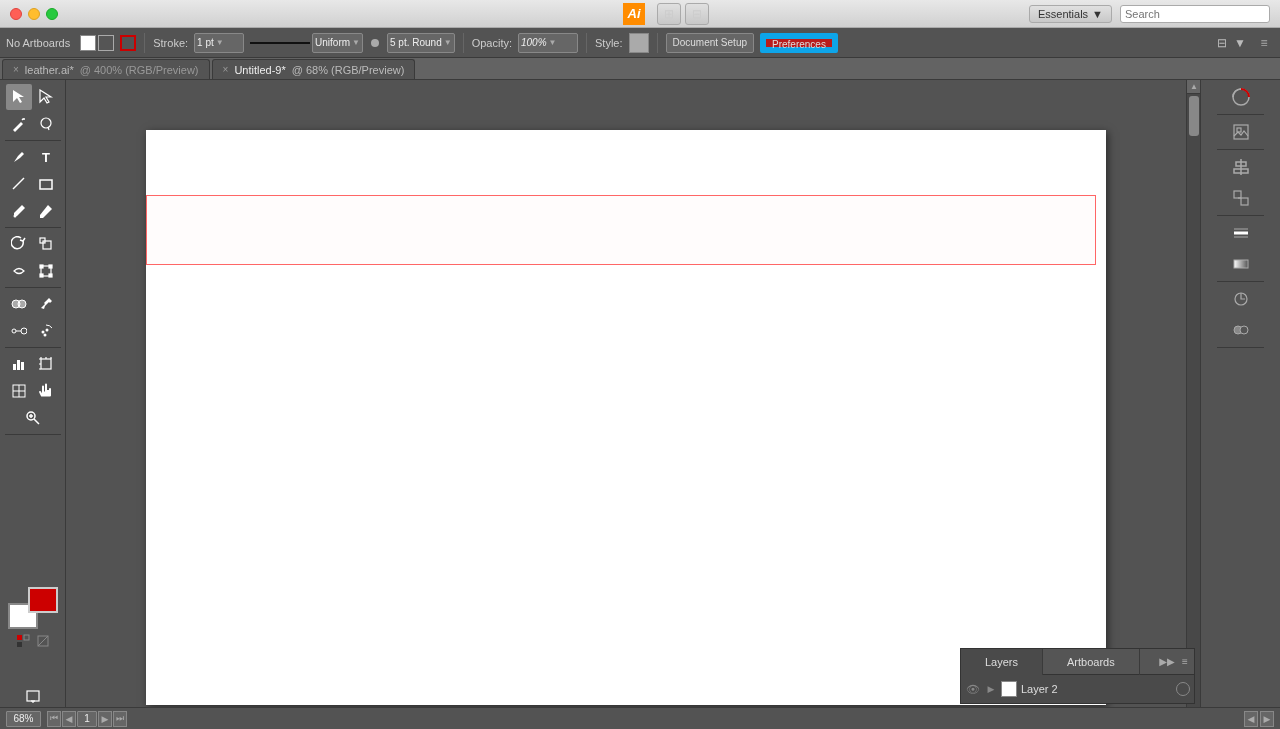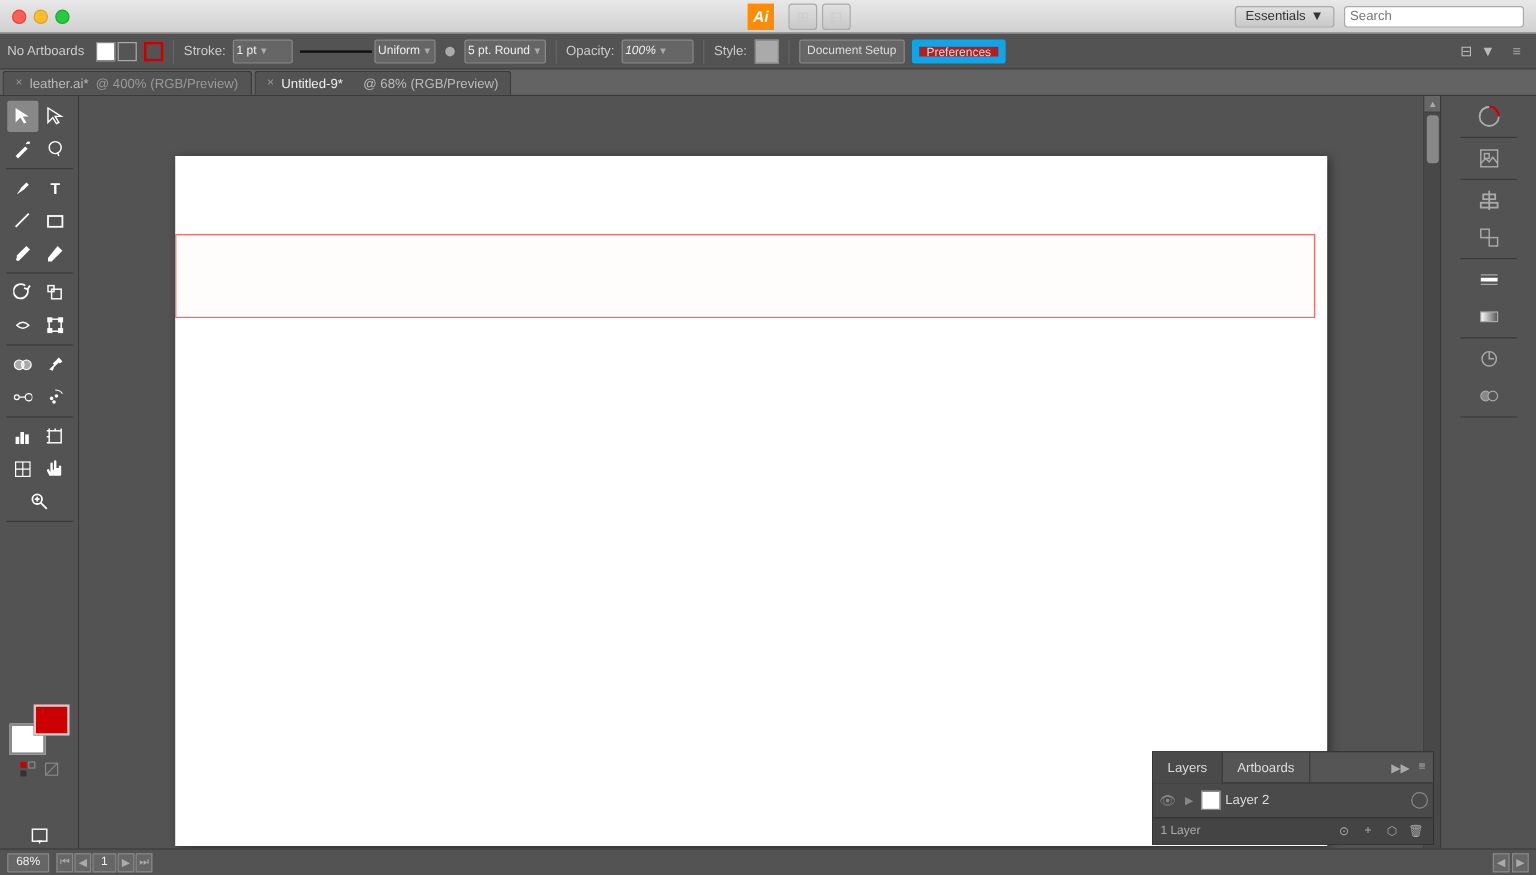--- a/index.html
+++ b/index.html
@@ -103,21 +103,21 @@
     .right-icon { width: 28px; height: 28px; margin: 3px auto; display: flex; align-items: center; justify-content: center; cursor: pointer; color: #bbb; font-size: 14px; border-radius: 3px; }
     .right-sep { width: 60%; height: 1px; background: #3a3a3a; margin: 3px auto; }
 
     
     #layers-panel {
       position: absolute; right: 85px; bottom: 25px;
       width: 235px; background: #4a4a4a;
       border: 1px solid #333; border-radius: 0;
     }
     #layers-header { height: 26px; background: #555; display: flex; align-items: center; border-bottom: 1px solid #333; }
-    .layers-tab { padding: 0 12px; height: 26px; display: flex; align-items: center; cursor: pointer; font-size: 11px; color: #ddd; border-right: 1px solid #3a3a3a; }
+    .layers-tab { padding: 0 24px; height: 26px; display: flex; align-items: center; cursor: pointer; font-size: 11px; color: #ddd; border-right: 1px solid #3a3a3a; }
     .layers-tab.active { background: #4a4a4a; }
     .layers-panel-icons { margin-left: auto; display: flex; align-items: center; }
     .lp-icon { width: 18px; height: 18px; display: flex; align-items: center; justify-content: center; cursor: pointer; color: #aaa; font-size: 10px; }
     #layers-list { padding: 2px 0; }
     .layer-row { height: 24px; display: flex; align-items: center; gap: 4px; padding: 0 4px; cursor: pointer; }
     .layer-eye { width: 16px; height: 16px; display: flex; align-items: center; justify-content: center; cursor: pointer; font-size: 11px; color: #888; }
     .layer-arrow { width: 12px; height: 12px; display: flex; align-items: center; justify-content: center; cursor: pointer; font-size: 9px; color: #888; }
     .layer-thumb { width: 16px; height: 16px; background: white; border: 1px solid #888; }
     .layer-name { font-size: 11px; color: #ddd; flex: 1; }
     .layer-target { width: 14px; height: 14px; border: 1px solid #888; border-radius: 50%; display: flex; align-items: center; justify-content: center; cursor: pointer; }
@@ -231,21 +231,21 @@
 
 <div id="tabbar">
   <div class="tab">
     <span class="tab-close">×</span>
     <span>leather.ai*</span>
     <span style="color:#999;">@ 400% (RGB/Preview)</span>
   </div>
   <div class="tab active">
     <span class="tab-close">×</span>
     <span>Untitled-9*</span>
-    <span style="color:#bbb;margin-left:11px;">@ 68% (RGB/Preview)</span>
+    <span style="color:#bbb;">@ 68% (RGB/Preview)</span>
   </div>
 </div>
 
 <div id="main">
 
   <div id="toolbar">
 
     <div class="tool-row">
       <div class="tool-btn active" title="Selection">
         <svg viewBox="0 0 16 16" fill="white">
@@ -568,28 +568,20 @@
   </div>
   <div id="layers-list">
     <div class="layer-row">
       <div class="layer-eye">👁</div>
       <div class="layer-arrow">▶</div>
       <div class="layer-thumb"></div>
       <div class="layer-name">Layer 2</div>
       <div class="layer-target"></div>
     </div>
   </div>
-  <div id="layers-footer">
-    <span class="layers-count">1 Layer</span>
-    <div style="flex:1;"></div>
-    <div class="lf-icon">⊙</div>
-    <div class="lf-icon">+</div>
-    <div class="lf-icon">⬡</div>
-    <div class="lf-icon">🗑</div>
-  </div>
 </div>
 
 <div id="statusbar">
   <div class="status-zoom">
     <input class="zoom-input" type="text" value="68%" style="">
 
   </div>
   <div class="status-nav">
     <div class="nav-btn">⏮</div>
     <div class="nav-btn">◀</div>

